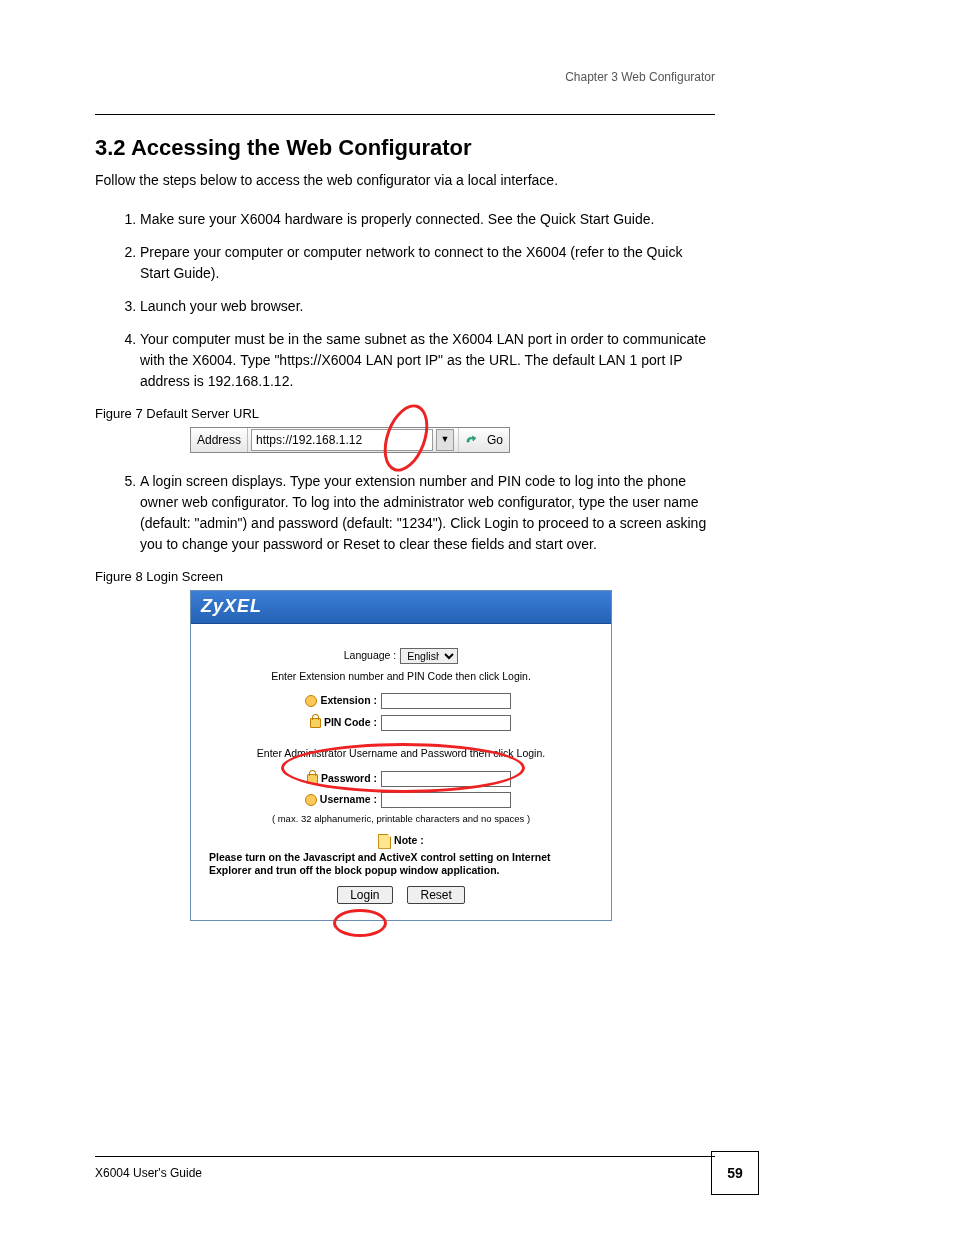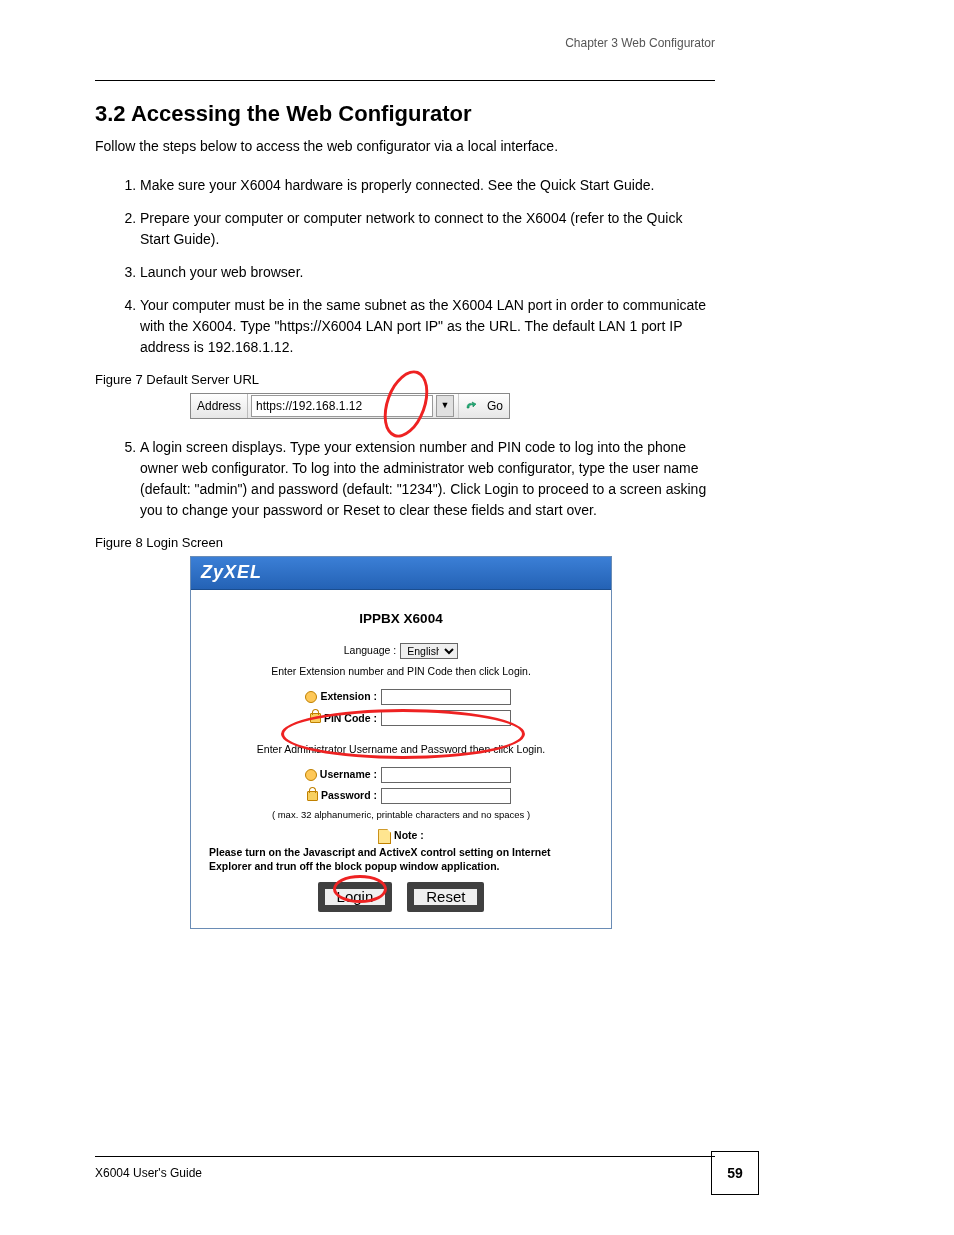--- a/index.html
+++ b/index.html
@@ -7,21 +7,21 @@
     font-family: Arial, Helvetica, sans-serif;
     margin: 0;
     background: #fff;
     color: #000;
   }
   .page {
     width: 810px;
     height: 1235px;
     position: relative;
     box-sizing: border-box;
-    padding: 36px 95px 40px;
+    padding: 70px 95px 40px;
   }
   .hr-top {
     border-top: 1px solid #000;
     margin-bottom: 15px;
   }
   .header-row {
     display: flex;
     justify-content: flex-end;
     font-size: 12px;
     color: #555;
@@ -228,23 +228,23 @@
     font-weight: bold;
     margin: 2px 0 8px;
     font-size: 10.5px;
   }
   .btn-row {
     text-align: center;
     margin-top: 4px;
   }
   .btn {
     display: inline-block;
-    font-size: 15px;
+    font-size: 12px;
     padding: 1px 12px;
-    border: 7px solid #404040;
+    border: 1px solid #404040;
     background: #efefef;
     border-radius: 2px;
     margin: 0 6px;
     line-height: 14px;
   }
   .fine {
     font-size: 9.5px;
     text-align: center;
     margin: 2px 0 4px;
   }
@@ -309,21 +309,20 @@
     <li>A login screen displays. Type your extension number and PIN code to log into the phone owner web configurator. To log into the administrator web configurator, type the user name (default: "admin") and password (default: "1234"). Click Login to proceed to a screen asking you to change your password or Reset to clear these fields and start over.</li>
   </ol>
 
   <div class="figcap">Figure 8   Login Screen</div>
 
   <div class="login-wrap">
     <div class="login-headerbar">
       <span class="login-logo">ZyXEL</span>
     </div>
     <div class="login-body">
-      <div class="login-title">IPPBX X6004</div>
 
       <div class="login-row">
         <span class="pair">
           <span>Language :</span>
           <select class="txt" style="width:58px">
             <option>English</option>
           </select>
         </span>
       </div>
 
@@ -346,33 +345,33 @@
           </span>
           <input type="password" class="txt" style="">
         </span>
       </div>
 
       <div class="login-hint" style="margin-top:16px">Enter Administrator Username and Password then click Login.</div>
 
       <div class="login-row">
         <span class="pair">
           <span class="lbl">
+            <span class="icon-lock"></span>
+            <span>Password :</span>
+          </span>
+          <input type="password" class="txt" style="">
+        </span>
+      </div>
+      <div class="login-row">
+        <span class="pair">
+          <span class="lbl">
             <span class="icon-user"></span>
             <span>Username :</span>
           </span>
           <input type="text" class="txt" style="">
-        </span>
-      </div>
-      <div class="login-row">
-        <span class="pair">
-          <span class="lbl">
-            <span class="icon-lock"></span>
-            <span>Password :</span>
-          </span>
-          <input type="password" class="txt" style="">
         </span>
       </div>
       <div class="fine">( max. 32 alphanumeric, printable characters and no spaces )</div>
 
       <div class="note-line">
         <span class="icon-note"></span>
         <span>Note :</span>
       </div>
       <div class="note-text">Please turn on the Javascript and ActiveX control setting on Internet Explorer and trun off the block popup window application.</div>
 

